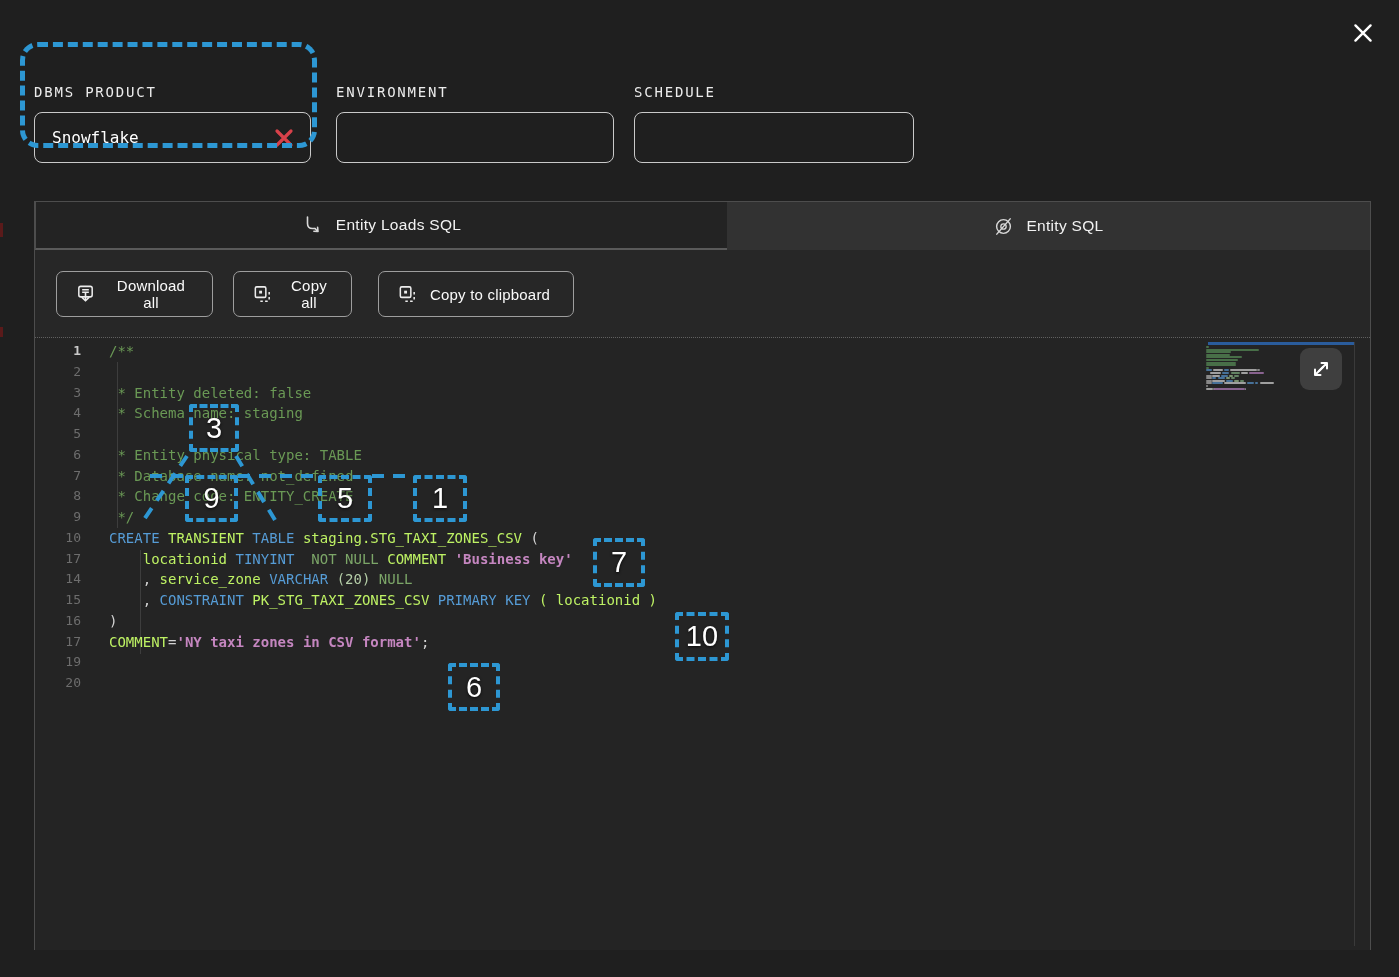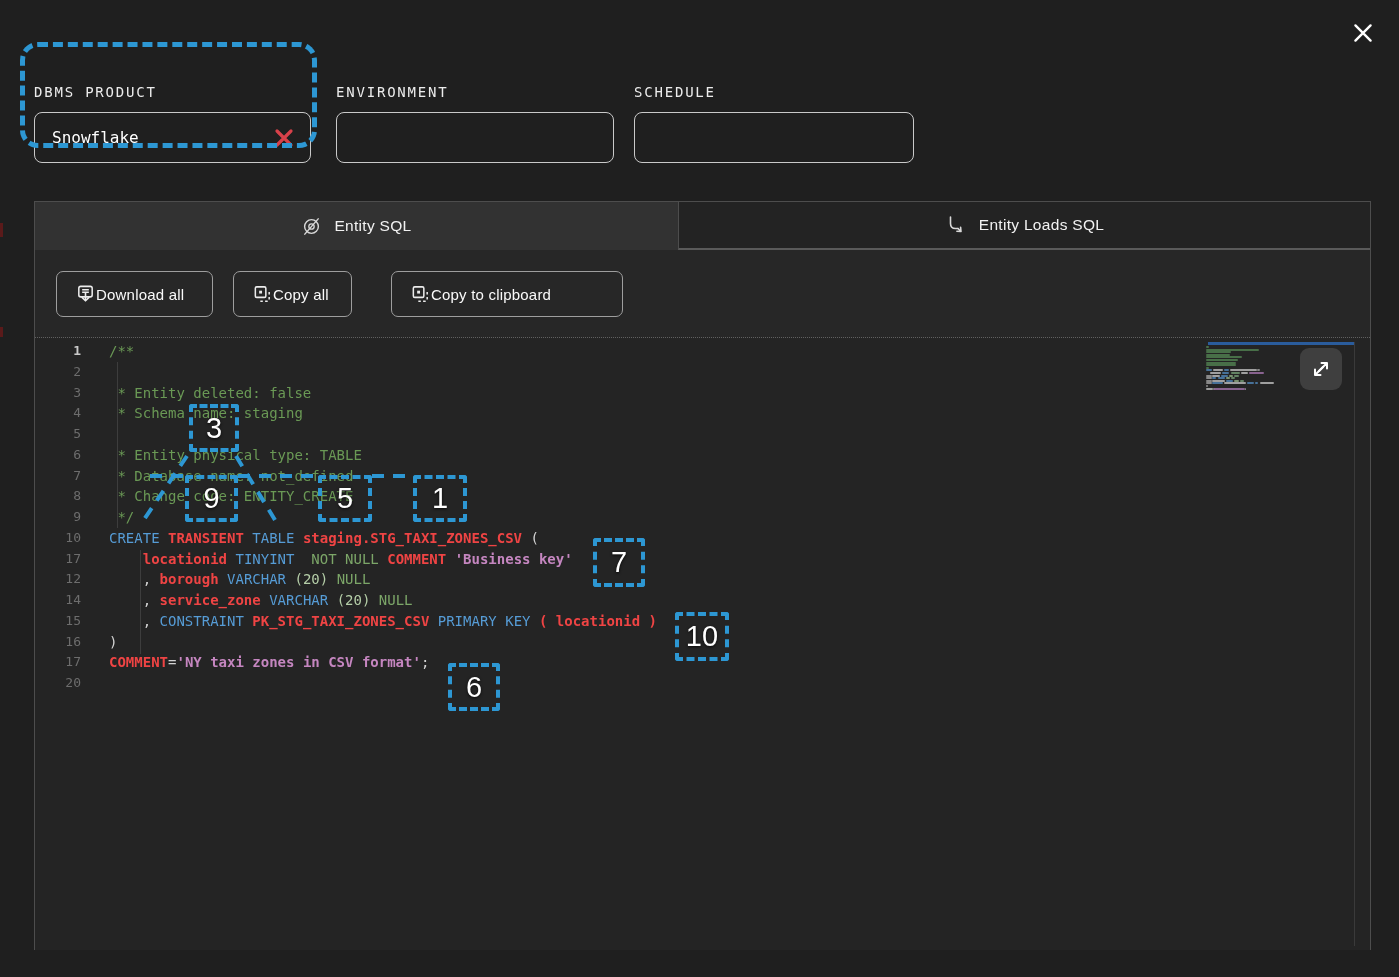--- a/index.html
+++ b/index.html
@@ -36,36 +36,36 @@
   .tabbar { display:flex; height:48px; }
   .tab { display:flex; align-items:center; justify-content:center; gap:12px;
     font-size:15.5px; font-weight:500; letter-spacing:.3px; color:#f2f2f2; cursor:pointer; }
   .tab-active { width:643px; background:#323232; }
   .tab-inactive { flex:1; background:#232323; border-left:1px solid #4d4d4d; border-bottom:2px solid #5a5a5a; }
 
   .toolbar { height:88px; background:#272727; border-bottom:1px dotted #606060; position:relative; }
   .tbtn { position:absolute; top:21px; height:46px; border:1px solid #9e9e9e; border-radius:7px;
     background:transparent; color:#fafafa; font-family:"Liberation Sans", sans-serif;
     font-size:15px; font-weight:500; letter-spacing:.2px; display:flex; align-items:center;
-    padding:0 18px; cursor:pointer; }
+    gap:12px; padding:0 18px; cursor:pointer; }
   .tbtn svg { flex:0 0 auto; }
   .tbtn.b0 { left:21px; width:157px; }
   .tbtn.b1 { left:198px; width:119px; }
-  .tbtn.b2 { left:356px; width:232px;text-align:right; }
+  .tbtn.b2 { left:343px; width:196px;text-align:right; }
 
   
   .editor { position:relative; height:612px; background:#242424; overflow:hidden; }
   .code-lines { position:absolute; left:0; top:3px; right:0; }
   .cl-row { display:flex; height:20.77px; line-height:20.77px; font-family:"DejaVu Sans Mono", monospace; }
   .cl-num { width:46px; text-align:right; font-size:13px; color:#6d6d6d; flex:0 0 auto; }
   .cl-num.active { color:#c9c9c9; font-weight:700; }
   .cl-code { margin-left:28px; font-size:14px; white-space:pre; }
   .tk-c { color:#6a9955; }
   .tk-k { color:#569cd6; }
-  .tk-i { color:#ef4444; font-weight:700; }
+  .tk-i { color:#bef264; font-weight:400; }
   .tk-s { color:#c586c0; font-weight:700; }
   .tk-n { color:#b5cea8; }
   .tk-u { color:#7ca668; }
   .tk-p { color:#d4d4d4; }
   .indent-guide { position:absolute; width:1px; background:#3d3d3d; }
   .ig1 { left:82px; top:24px; height:166px; }
   .ig2 { left:105px; top:212px; height:104px; }
 
   .minimap { position:absolute; left:1171px; top:8px; width:94px; height:46px; cursor:pointer; }
   .mm-seg { position:absolute; height:2px; border-radius:1px; opacity:.85; }
@@ -109,34 +109,34 @@
 </div>
 <div class="field f2">
   <div class="field-label mono">SCHEDULE</div>
   <div class="field-box">
     <input type="text" value="" style="">
   </div>
 </div>
 
 <div class="panel">
   <div class="tabbar">
+    <div class="tab tab-inactive">
+      <svg width="22" height="22" viewBox="0 0 22 22">
+        <path d="M5.5 3 L5.5 9.5 Q5.5 14.5 10.5 14.5 L13 14.5" stroke="#d8d8d8" stroke-width="1.6" fill="none" stroke-linecap="round"></path>
+        <path d="M13 14.5 L16 17.5 M16 17.5 L15.6 13.4 M16 17.5 L11.9 17.2" stroke="#d8d8d8" stroke-width="1.6" fill="none" stroke-linecap="round"></path>
+      </svg>
+      <span>Entity Loads SQL</span>
+    </div>
     <div class="tab tab-active">
       <svg width="21" height="21" viewBox="0 0 22 22">
         <circle cx="11" cy="11" r="7.2" stroke="#d8d8d8" stroke-width="1.5" fill="none"></circle>
         <circle cx="11" cy="11" r="2.8" stroke="#d8d8d8" stroke-width="1.4" fill="none"></circle>
         <path d="M4 19 L18 3" stroke="#d8d8d8" stroke-width="1.5" fill="none" stroke-linecap="round"></path>
       </svg>
       <span>Entity SQL</span>
-    </div>
-    <div class="tab tab-inactive">
-      <svg width="22" height="22" viewBox="0 0 22 22">
-        <path d="M5.5 3 L5.5 9.5 Q5.5 14.5 10.5 14.5 L13 14.5" stroke="#d8d8d8" stroke-width="1.6" fill="none" stroke-linecap="round"></path>
-        <path d="M13 14.5 L16 17.5 M16 17.5 L15.6 13.4 M16 17.5 L11.9 17.2" stroke="#d8d8d8" stroke-width="1.6" fill="none" stroke-linecap="round"></path>
-      </svg>
-      <span>Entity Loads SQL</span>
     </div>
   </div>
 
   <div class="toolbar">
     <button class="tbtn b0">
       <svg width="21" height="21" viewBox="0 0 22 22">
         <rect x="4" y="2.5" width="14" height="11" rx="2" stroke="#ececec" stroke-width="1.6" fill="none"></rect>
         <path d="M7.5 6 H14.5 M7.5 8.7 H14.5" stroke="#ececec" stroke-width="1.5" fill="none"></path>
         <path d="M11 9 L11 17" stroke="#ececec" stroke-width="1.7" fill="none"></path>
         <path d="M7.6 14.2 L11 17.6 L14.4 14.2" stroke="#ececec" stroke-width="1.7" fill="none" stroke-linecap="round" stroke-linejoin="round"></path>
@@ -201,38 +201,38 @@
         </div>
         <div class="cl-row">
           <span class="cl-num">10</span>
           <span class="cl-code"><span class="tk-k">CREATE</span><span class="tk-p"> </span><span class="tk-i">TRANSIENT</span><span class="tk-p"> </span><span class="tk-k">TABLE</span><span class="tk-p"> </span><span class="tk-i">staging.STG_TAXI_ZONES_CSV</span><span class="tk-p"> (</span></span>
         </div>
         <div class="cl-row">
           <span class="cl-num">17</span>
           <span class="cl-code"><span class="tk-p">    </span><span class="tk-i">locationid</span><span class="tk-p"> </span><span class="tk-k">TINYINT</span><span class="tk-p">  </span><span class="tk-u">NOT NULL</span><span class="tk-p"> </span><span class="tk-i">COMMENT</span><span class="tk-p"> </span><span class="tk-s">'Business key'</span></span>
         </div>
         <div class="cl-row">
-          <span class="cl-num">12</span>
-          <span class="cl-code"><span class="tk-p">    , </span><span class="tk-i">borough</span><span class="tk-p"> </span><span class="tk-k">VARCHAR</span><span class="tk-p"> </span><span class="tk-n">(20)</span><span class="tk-p"> </span><span class="tk-u">NULL</span></span>
-        </div>
-        <div class="cl-row">
           <span class="cl-num">14</span>
           <span class="cl-code"><span class="tk-p">    , </span><span class="tk-i">service_zone</span><span class="tk-p"> </span><span class="tk-k">VARCHAR</span><span class="tk-p"> </span><span class="tk-n">(20)</span><span class="tk-p"> </span><span class="tk-u">NULL</span></span>
         </div>
         <div class="cl-row">
           <span class="cl-num">15</span>
           <span class="cl-code"><span class="tk-p">    , </span><span class="tk-k">CONSTRAINT</span><span class="tk-p"> </span><span class="tk-i">PK_STG_TAXI_ZONES_CSV</span><span class="tk-p"> </span><span class="tk-k">PRIMARY</span><span class="tk-p"> </span><span class="tk-k">KEY</span><span class="tk-p"> </span><span class="tk-i">( locationid )</span></span>
         </div>
         <div class="cl-row">
           <span class="cl-num">16</span>
           <span class="cl-code"><span class="tk-p">)</span></span>
         </div>
         <div class="cl-row">
           <span class="cl-num">17</span>
           <span class="cl-code"><span class="tk-i">COMMENT</span><span class="tk-p">=</span><span class="tk-s">'NY taxi zones in CSV format'</span><span class="tk-p">;</span></span>
+        </div>
+        <div class="cl-row">
+          <span class="cl-num">19</span>
+          <span class="cl-code"></span>
         </div>
         <div class="cl-row">
           <span class="cl-num">20</span>
           <span class="cl-code"></span>
         </div>
       </div>
     <div class="mm-topline"></div>
     <div class="scroll-sep"></div>
     <div class="minimap" id="minimap">
         <div class="mm-seg" style="left: 0px; top: 0px; width: 3.15px; background: rgb(79, 125, 79);"></div>

